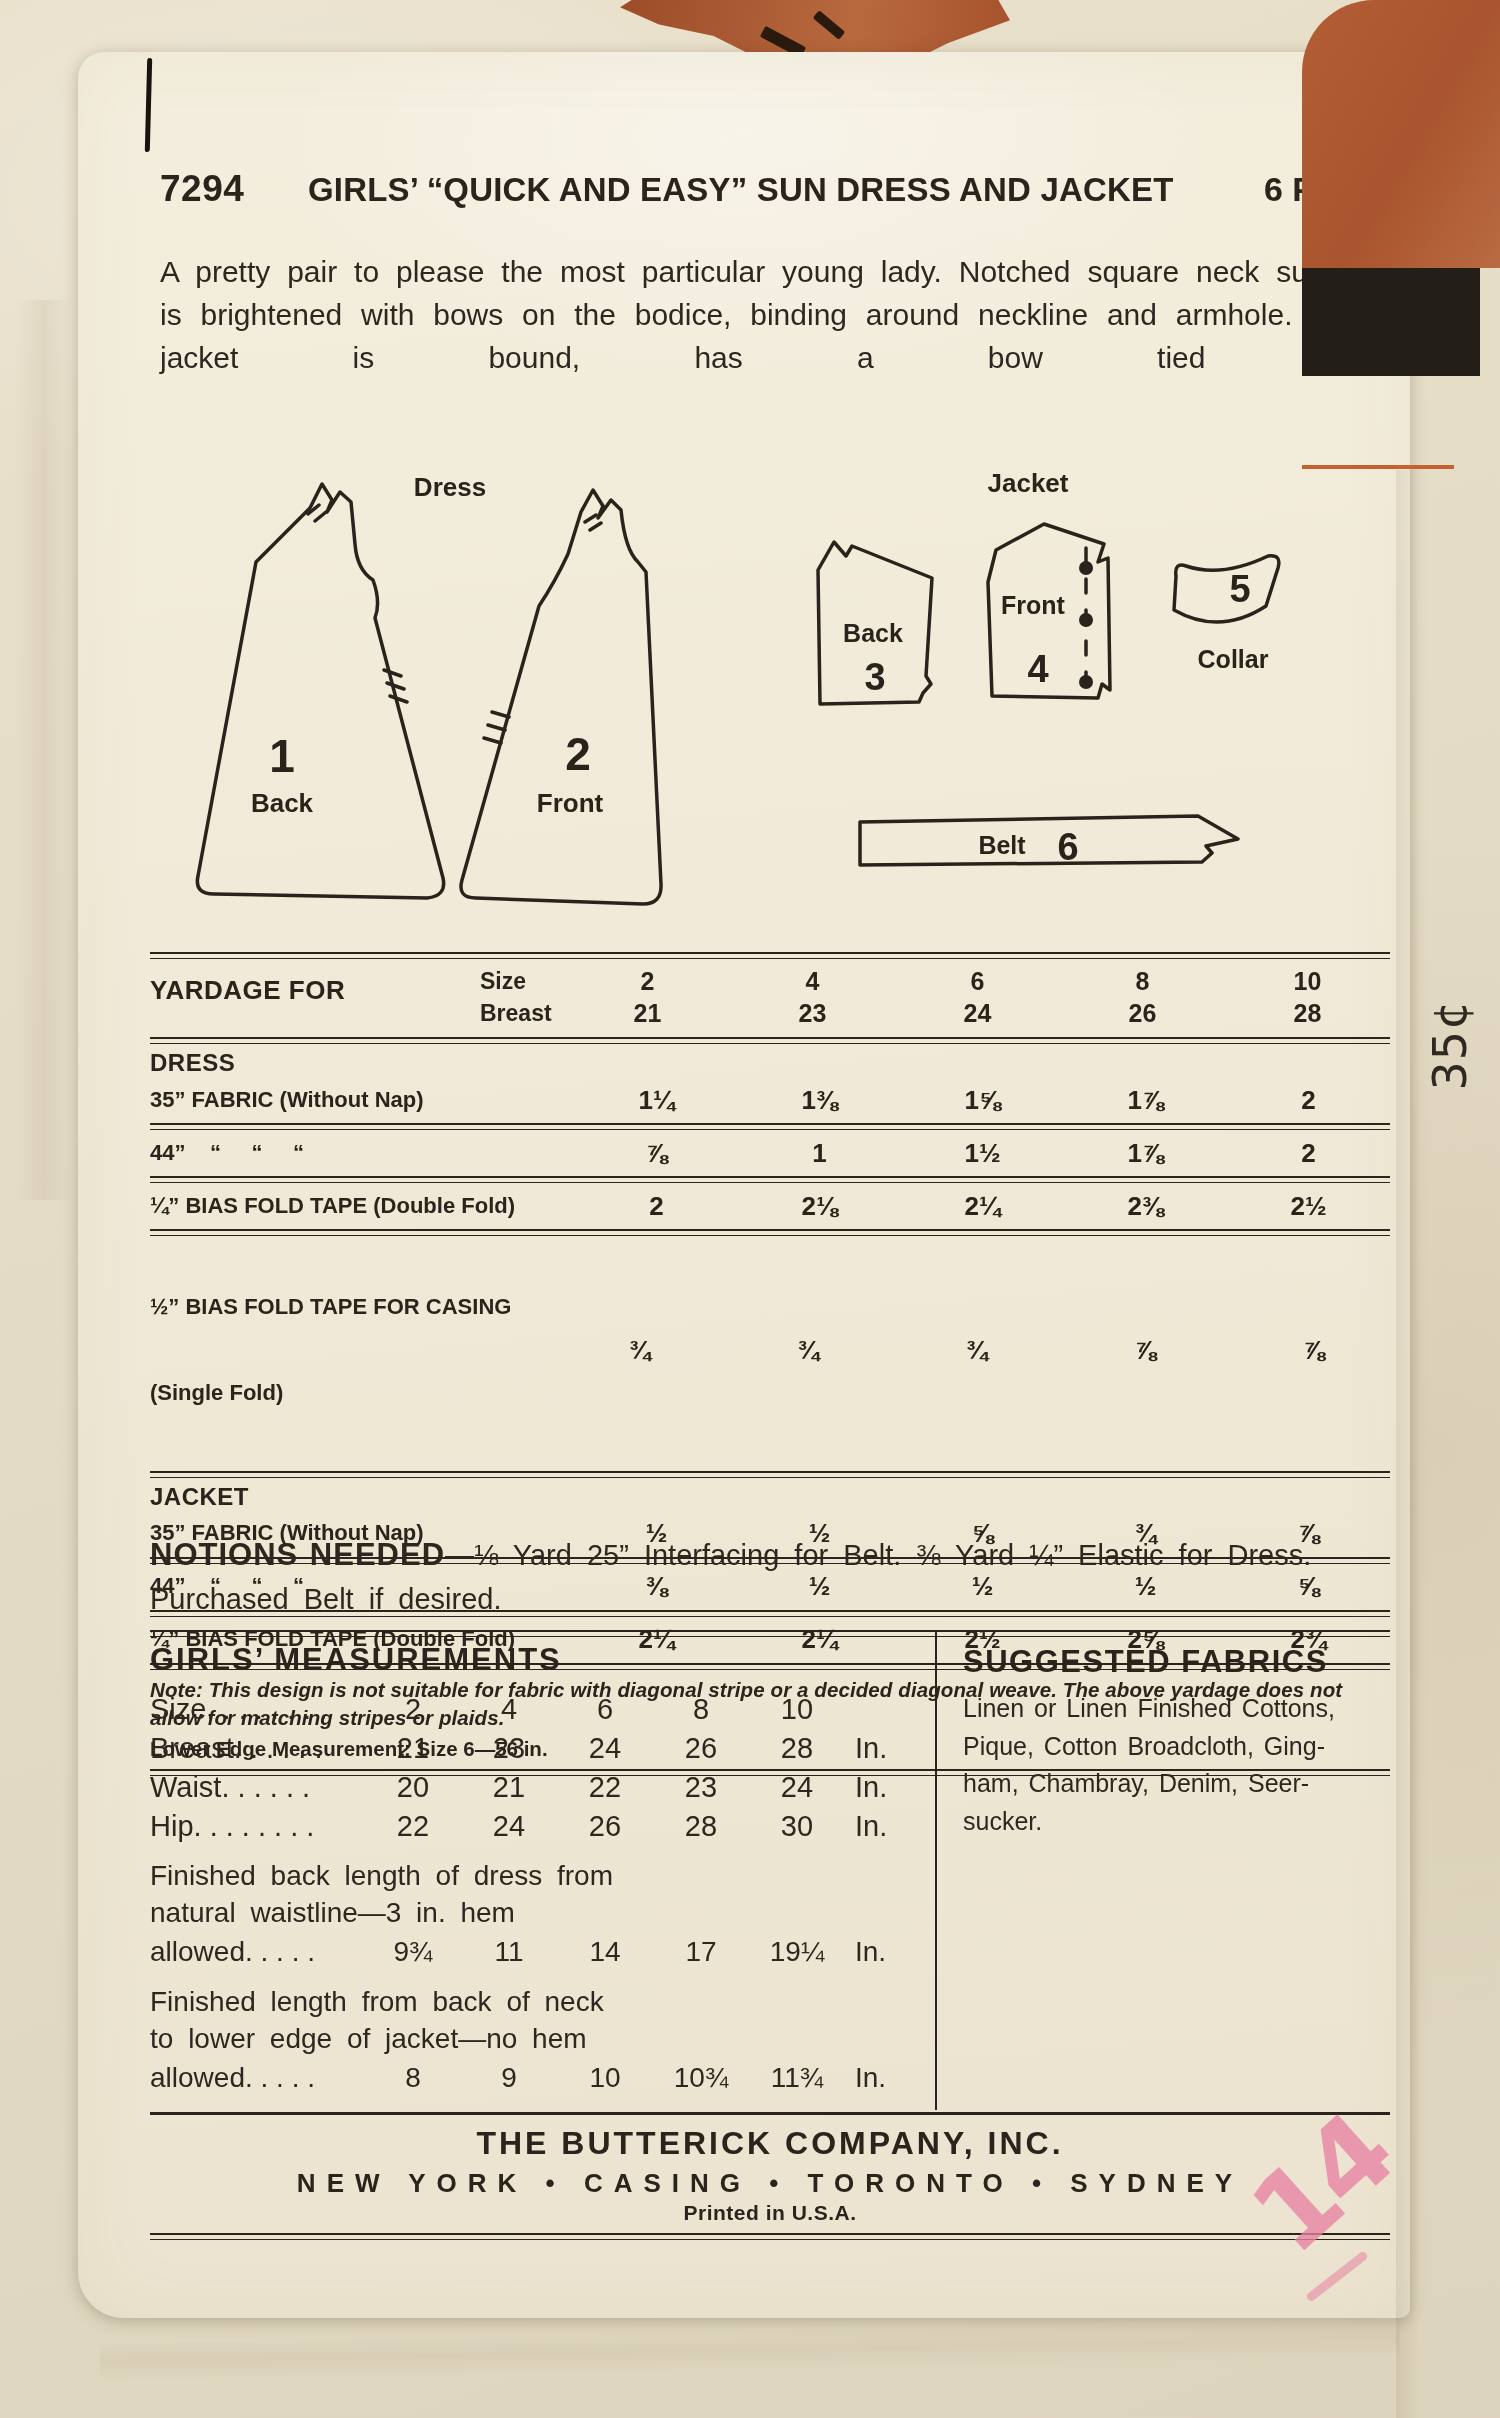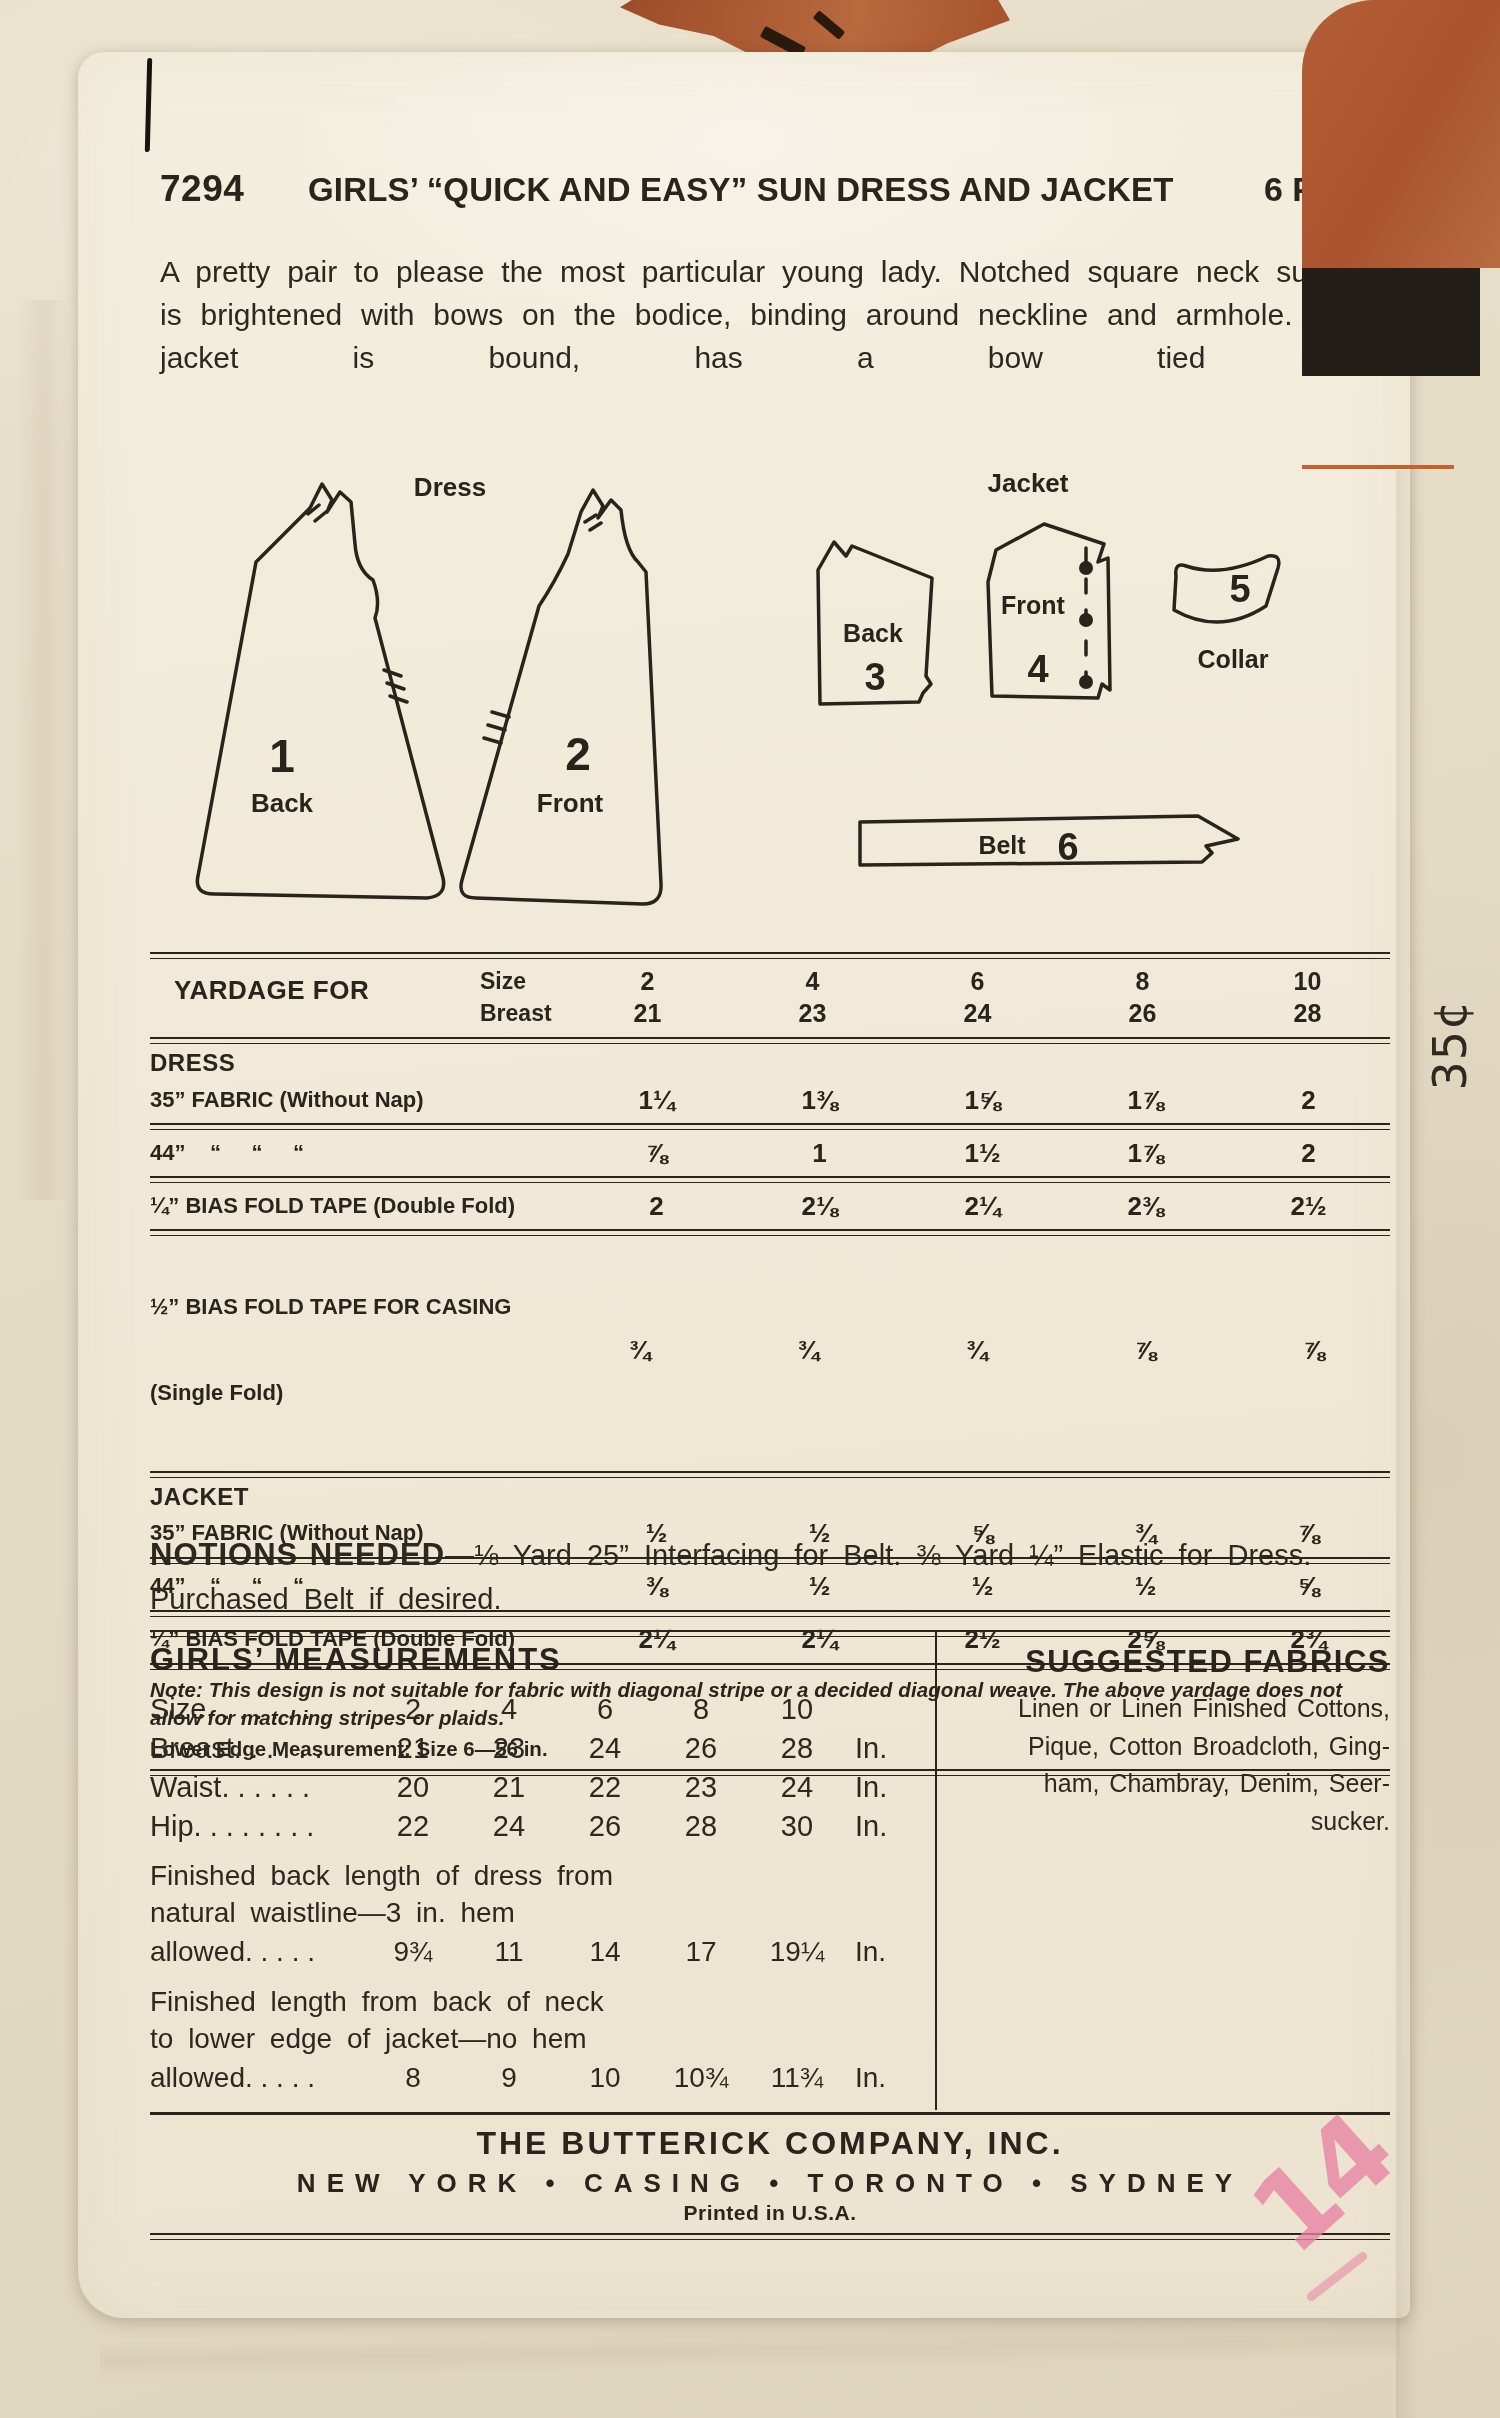--- a/index.html
+++ b/index.html
@@ -66,40 +66,40 @@
   .diagram path, .diagram line{stroke:#2a231b;fill:none;stroke-width:3.5;stroke-linejoin:round;stroke-linecap:round;}
   .diagram .dot{fill:#2a231b;stroke:none;}
   .diagram text{fill:#2a231b;font-family:"Liberation Sans",sans-serif;font-weight:700;}
   .t26{font-size:26px;} .t25{font-size:25px;} .t38{font-size:38px;} .t46{font-size:46px;}
 
   .drule{border-top:2.5px solid #2b241c;border-bottom:1.5px solid #2b241c;height:4px;}
   .srule{border-top:3px solid #2b241c;height:0;}
 
   .ytable{left:72px;top:900px;width:1240px;}
   .yheader{display:flex;padding:6px 0 8px;}
-  .ytitle{width:330px;font-size:26px;font-weight:700;padding-top:10px;letter-spacing:.5px;margin-left:24px;}
+  .ytitle{width:330px;font-size:26px;font-weight:700;padding-top:10px;letter-spacing:.5px;}
   .yhead{flex:1;}
   .yhrow{display:flex;line-height:32px;}
   .yhlab{width:85px;font-size:23px;font-weight:700;}
   .yhval{width:165px;text-align:center;font-size:25px;font-weight:700;}
   .ysec{font-size:24px;font-weight:700;padding:5px 0 0;letter-spacing:.5px;}
   .yrow{display:flex;align-items:center;min-height:46px;}
   .yrow.tall{min-height:72px;align-items:center;padding-bottom:6px;gap:16px;}
   .ylab{width:425px;font-size:22px;font-weight:700;white-space:pre-wrap;line-height:1.3;}
   .yval{width:163px;text-align:center;font-size:26px;font-weight:700;}
   .ynote{font-size:20.5px;font-weight:700;line-height:1.4;padding:6px 0 2px;letter-spacing:.1px;font-style:italic;}
   .yedge{font-size:20.5px;font-weight:700;padding:2px 0 8px;}
 
   .notions{left:72px;top:1473px;width:1240px;}
   .notions p{margin:0;padding:8px 0 10px;font-size:29px;line-height:1.45;word-spacing:7px;color:#2e2720;}
   .notions .ntitle{font-weight:700;font-size:31px;letter-spacing:1px;word-spacing:2px;}
 
   .columns{left:72px;top:1580px;width:1240px;height:478px;display:flex;}
   .colL{width:785px;}
-  .colR{flex:1;border-left:2.5px solid #2b241c;padding-left:26px;text-align:right;}
+  .colR{flex:1;border-left:2.5px solid #2b241c;padding-left:26px;}
   .mtitle{font-size:31px;font-weight:700;letter-spacing:2px;padding:10px 0 12px;}
   .mrow{display:flex;font-size:29px;line-height:39px;color:#2e2720;}
   .mlab{width:215px;white-space:pre;}
   .mval{width:96px;text-align:center;}
   .munit{width:80px;padding-left:10px;}
   .fpara{font-size:28px;line-height:1.32;margin-top:12px;word-spacing:7px;color:#2e2720;}
   .frow{display:flex;font-size:28px;line-height:40px;color:#2e2720;}
   .ftitle{font-size:31px;font-weight:700;letter-spacing:1.5px;padding:12px 0 10px;white-space:nowrap;}
   .fline{font-size:25px;line-height:1.5;color:#2e2720;word-spacing:3px;}
 

